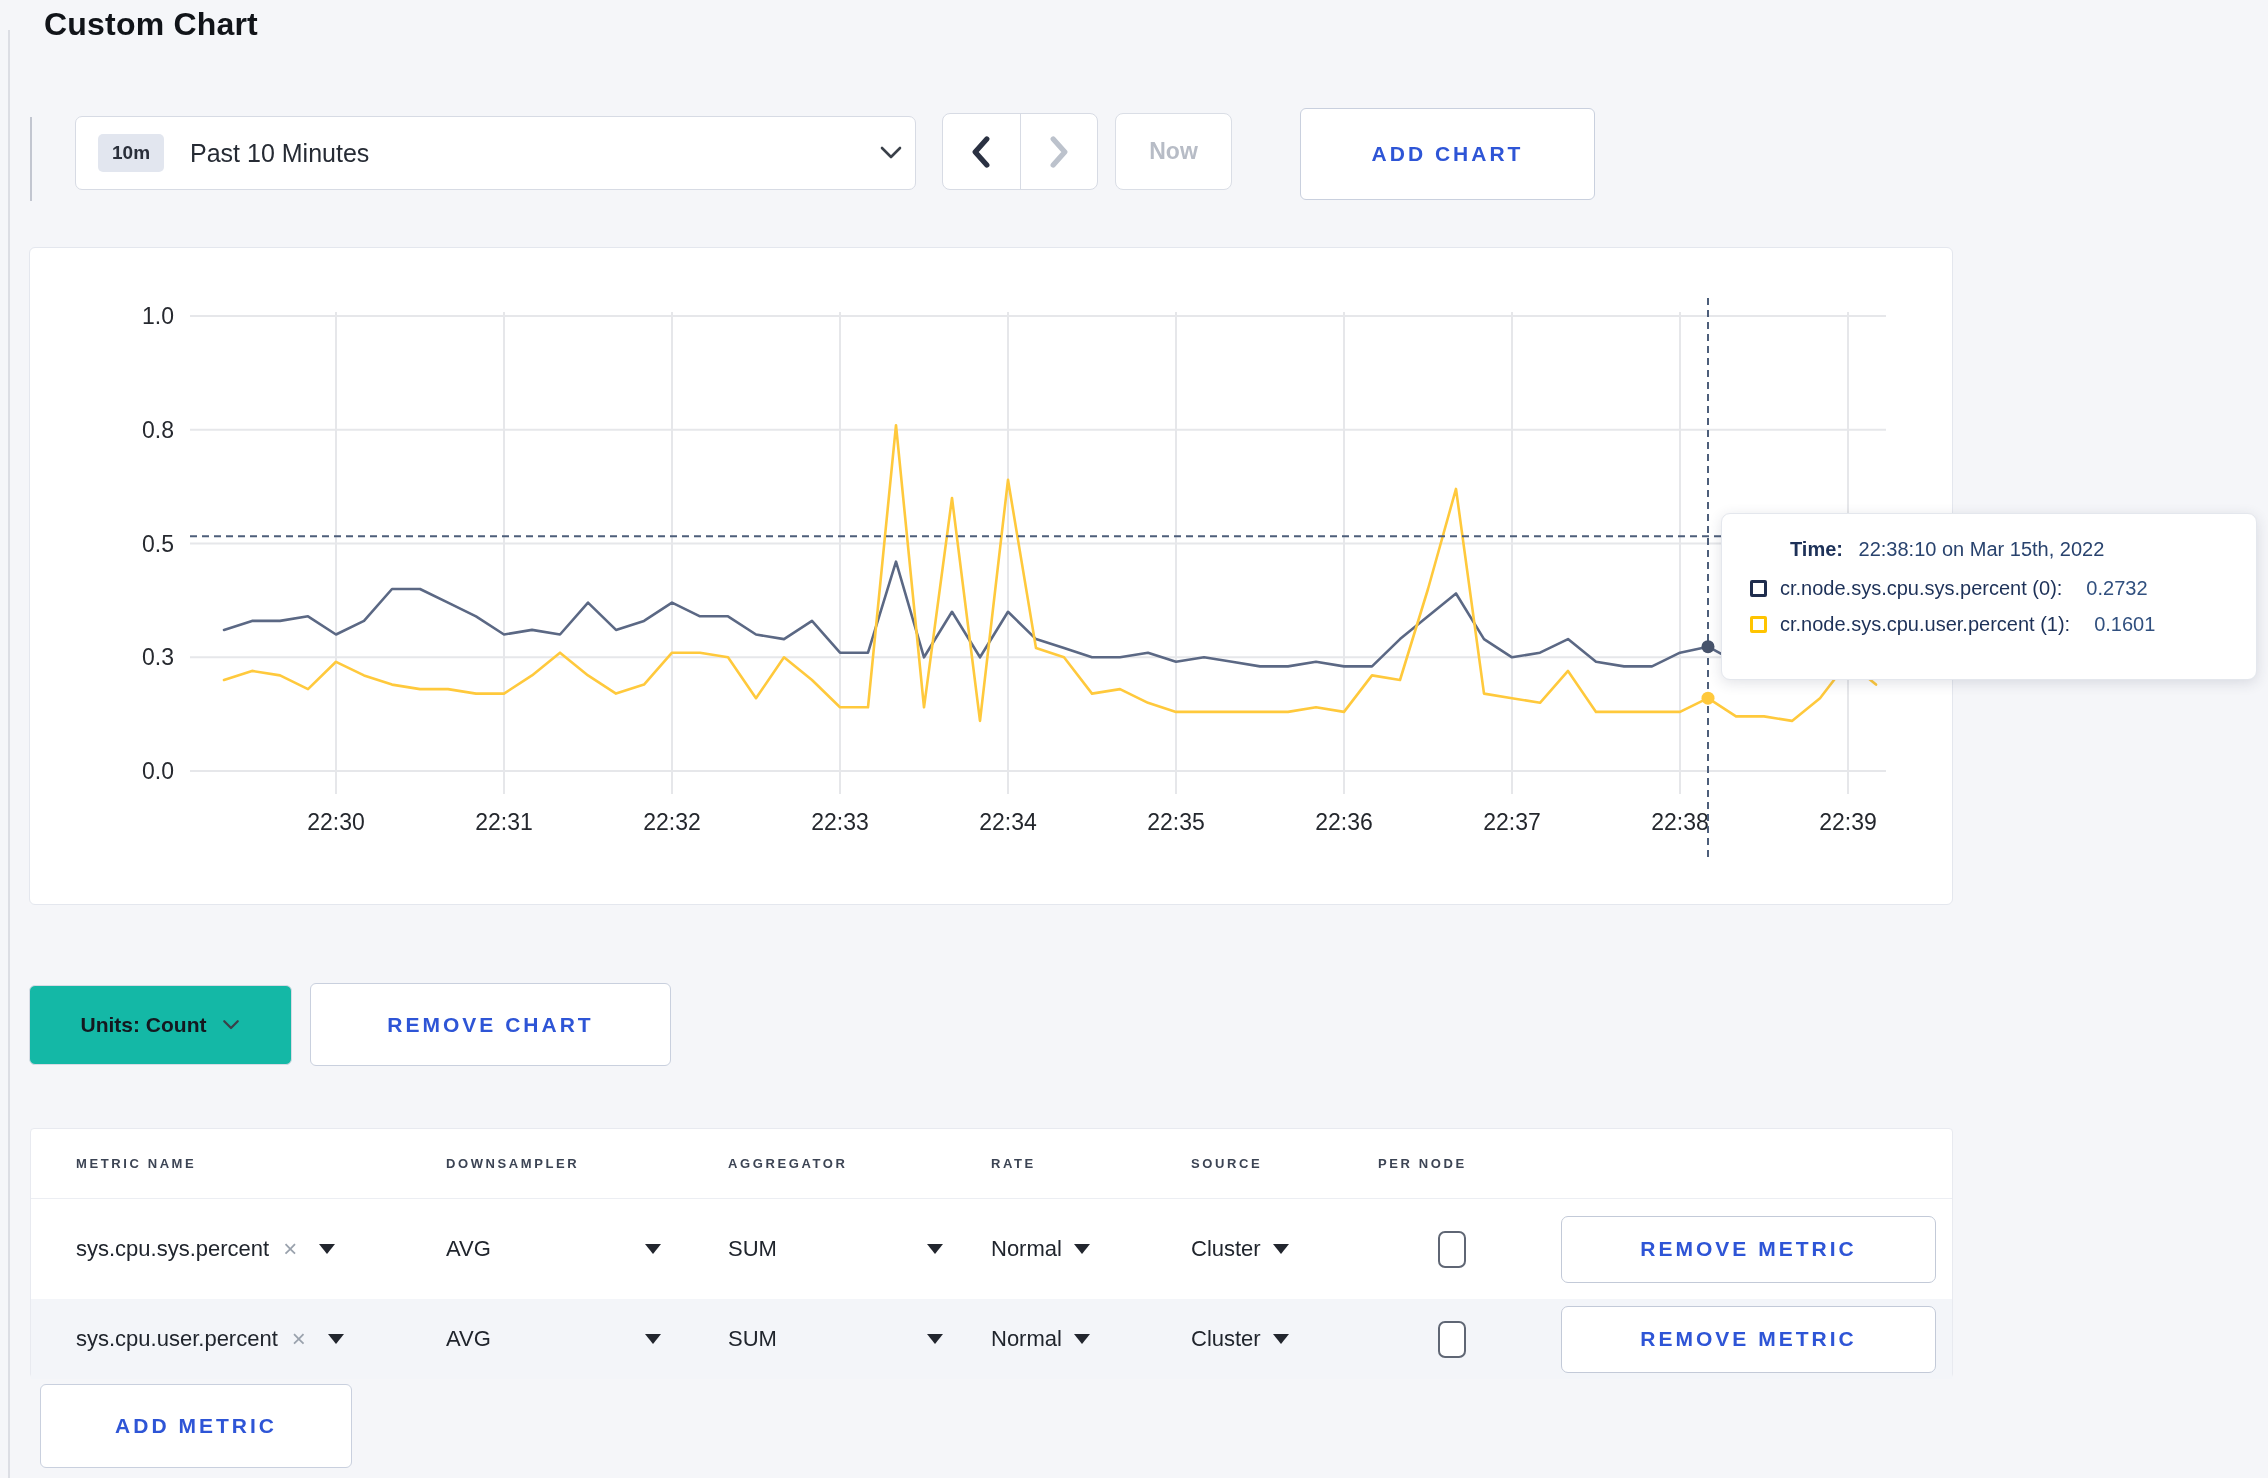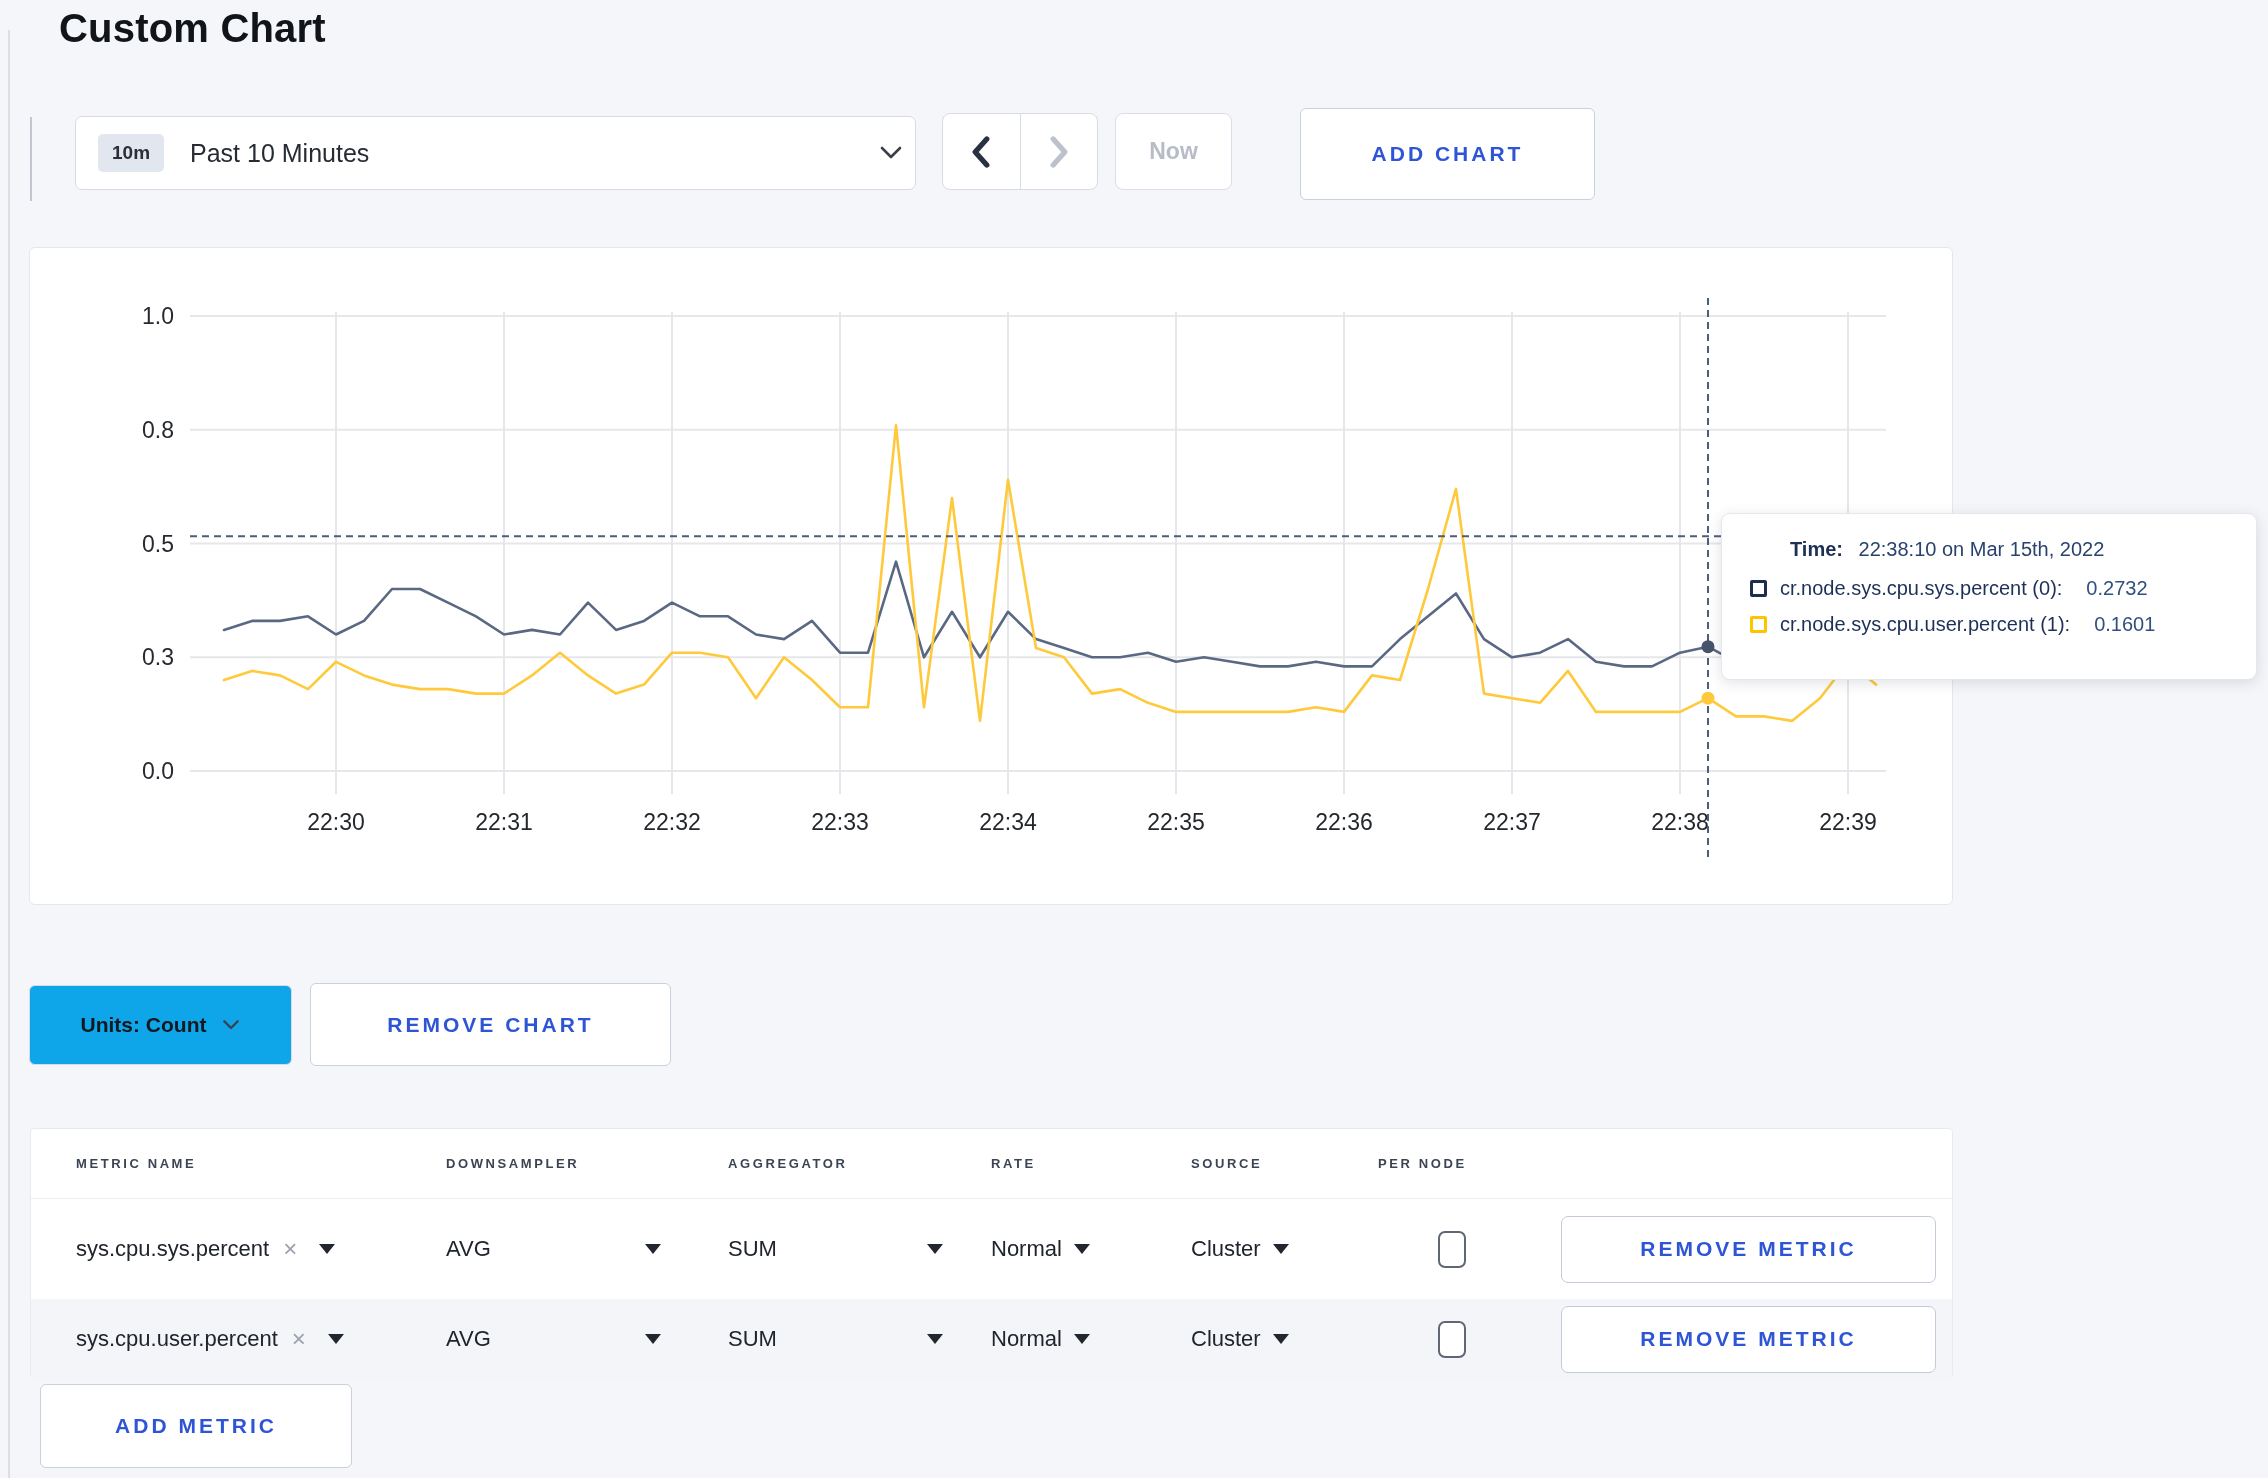--- a/index.html
+++ b/index.html
@@ -7,21 +7,21 @@
     width:2268px;height:1478px;position:relative;overflow:hidden;
     background:#f5f6f9;
     font-family:"Liberation Sans", sans-serif;
     color:#1d2128;
   }
   .abs{position:absolute;}
   
   .page-left-rule{left:8px;top:30px;width:2px;height:1448px;background:#dcdee4;}
   .toolbar-rule{left:30px;top:117px;width:2px;height:84px;background:#c2c6d0;}
 
-  .page-title{left:59px;top:6px;font-size:40px;font-weight:600;color:#111419;letter-spacing:.2px;}
+  .page-title{left:44px;top:6px;font-size:32px;font-weight:600;color:#111419;letter-spacing:.2px;}
 
   
   .time-selector{
     left:75px;top:116px;width:841px;height:74px;background:#fff;
     border:1.5px solid #d7dbe4;border-radius:7px;display:flex;align-items:center;
     box-sizing:border-box;padding:0 12px 0 22px;cursor:pointer;
   }
   .time-badge{
     background:#e2e6ef;border-radius:5px;padding:8px 14px;font-size:19px;font-weight:700;
     color:#2a2f3a;margin-right:26px;
@@ -62,21 +62,21 @@
   }
   .tt-time-row{margin-left:40px;font-size:20px;color:#29436e;margin-bottom:16px;white-space:nowrap;}
   .tt-time-label{font-weight:700;color:#1d3158;margin-right:10px;}
   .tt-series-row{display:flex;align-items:center;font-size:20px;margin-bottom:13px;white-space:nowrap;}
   .tt-swatch{width:17px;height:17px;border:3.5px solid #000;border-radius:2px;margin-right:13px;box-sizing:border-box;background:#fff;flex:none;}
   .tt-name{font-weight:400;color:#1d3158;margin-right:24px;}
   .tt-value{color:#31507f;}
 
   
   .units-btn{
-    left:29px;top:985px;width:263px;height:80px;background:#0ea5e9;
+    left:29px;top:985px;width:263px;height:80px;background:#14b8a6;
     border:1.5px solid #d7dbe4;border-radius:6px;display:flex;align-items:center;justify-content:center;
     gap:16px;box-sizing:border-box;cursor:pointer;
   }
   .units-label{font-size:21px;font-weight:700;color:#14181f;}
   .remove-chart-btn{left:310px;top:983px;width:361px;height:83px;}
 
   
   .metrics-card{
     left:30px;top:1128px;width:1923px;height:250px;background:#fff;
     border:1px solid #e8eaf0;border-radius:4px;box-sizing:border-box;

